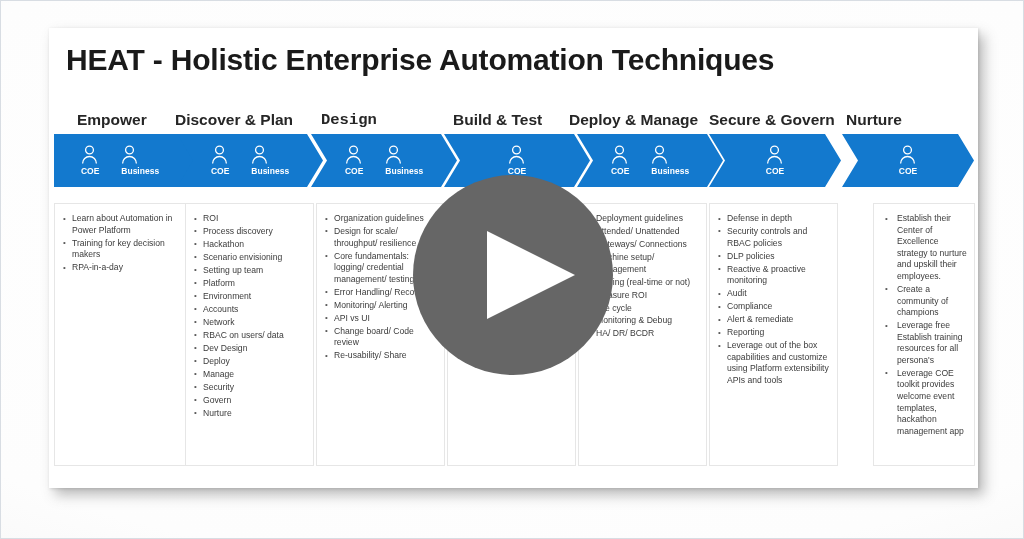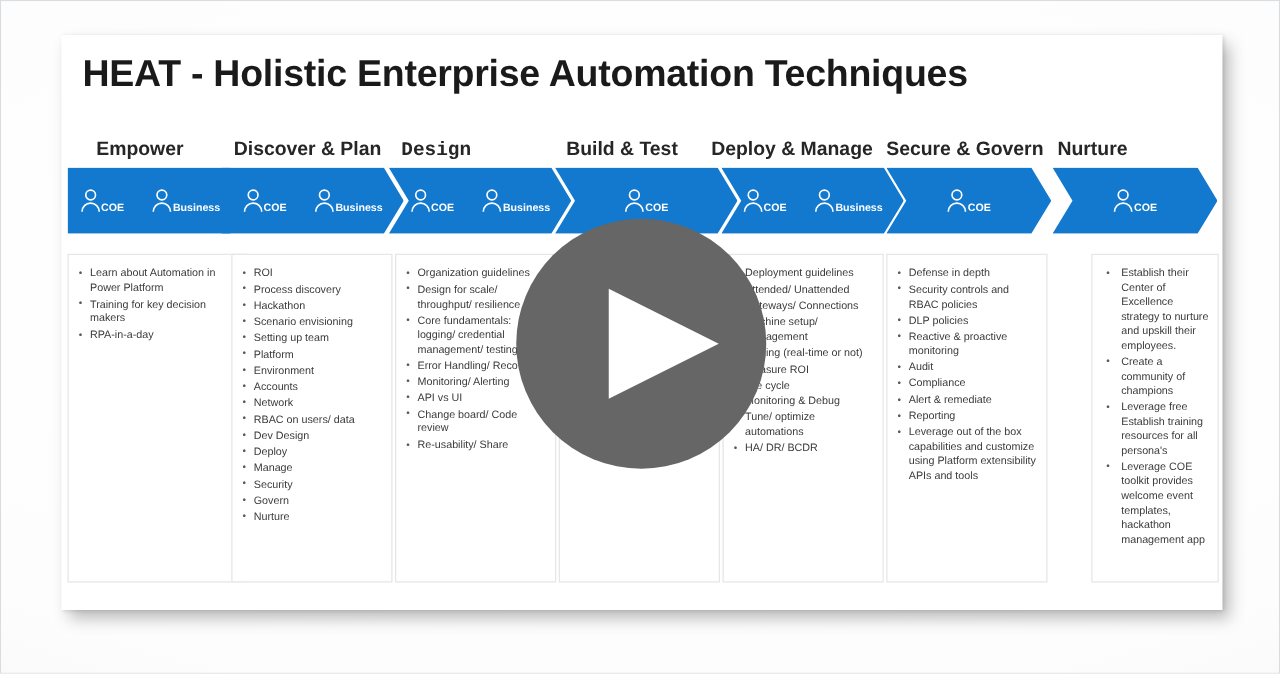--- a/index.html
+++ b/index.html
@@ -83,21 +83,22 @@
     align-items: center;
     justify-content: center;
     gap: 22px;
     padding-right: 14px;
     box-sizing: border-box;
   }
   .chev.notched .chev-people { padding-left: 14px; }
 
   .persona {
     display: flex;
-    align-items: flex-end;
+    flex-direction: column;
+    align-items: flex-start;
     line-height: 1;
   }
   .persona svg { display: block; }
   .persona-label {
     margin-top: 3px;
     font-size: 8.5px;
     font-weight: bold;
     color: #ffffff;
     white-space: nowrap;
   }
@@ -161,21 +162,21 @@
 <body>
 
 <div id="stage">
   <div id="backdrop"></div>
 
   <div id="slide">
     <div id="slide-title">HEAT - Holistic Enterprise Automation Techniques</div>
 
     <div id="phase-heads">
         <div class="phase-head" style="left: 28px;">Empower</div>
-        <div class="phase-head" style="left: 138px;">Discover &amp; Plan</div>
+        <div class="phase-head" style="left: 126px;">Discover &amp; Plan</div>
         <div class="phase-head" style="left: 272px; font-family: Liberation Mono, monospace;">Design</div>
         <div class="phase-head" style="left: 404px;">Build &amp; Test</div>
         <div class="phase-head" style="left: 520px;">Deploy &amp; Manage</div>
         <div class="phase-head" style="left: 660px;">Secure &amp; Govern</div>
         <div class="phase-head" style="left: 797px;">Nurture</div>
       </div>
     <div id="chevron-band">
         <div class="chev arrow" style="left: 5px; width: 146px; background: rgb(19, 121, 206);">
           <div class="chev-people">
             <div class="persona">
@@ -350,21 +351,20 @@
         <div class="card" style="left: 529px; width: 129px; border-color: rgb(230, 230, 230);">
           <ul>
             <li>Deployment guidelines</li>
             <li>Attended/ Unattended</li>
             <li>Gateways/ Connections</li>
             <li>Machine setup/ management</li>
             <li>Scaling (real-time or not)</li>
             <li>Measure ROI</li>
             <li>Life cycle</li>
             <li>Monitoring &amp; Debug</li>
-            <li>Tune/ optimize automations</li>
             <li>HA/ DR/ BCDR</li>
           </ul>
         </div>
         <div class="card" style="left: 660px; width: 129px; border-color: rgb(230, 230, 230);">
           <ul>
             <li>Defense in depth</li>
             <li>Security controls and RBAC policies</li>
             <li>DLP policies</li>
             <li>Reactive &amp; proactive monitoring</li>
             <li>Audit</li>

